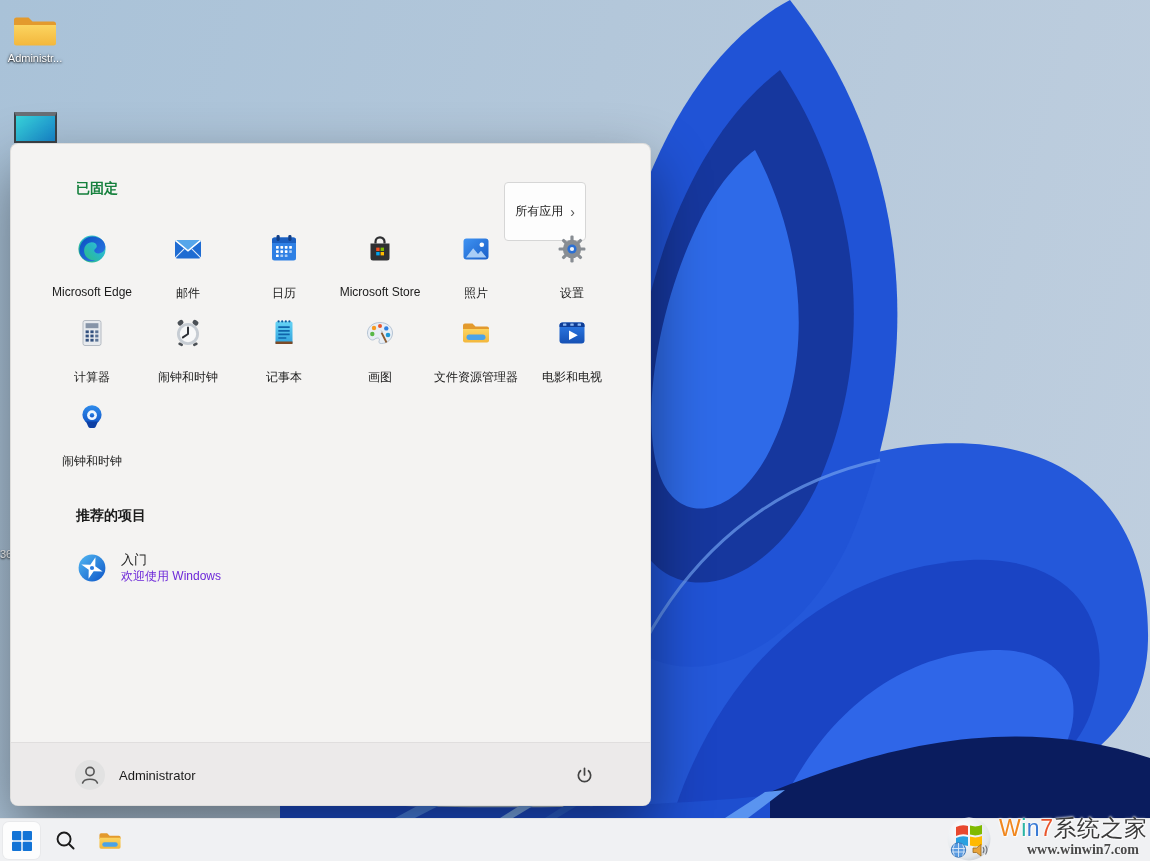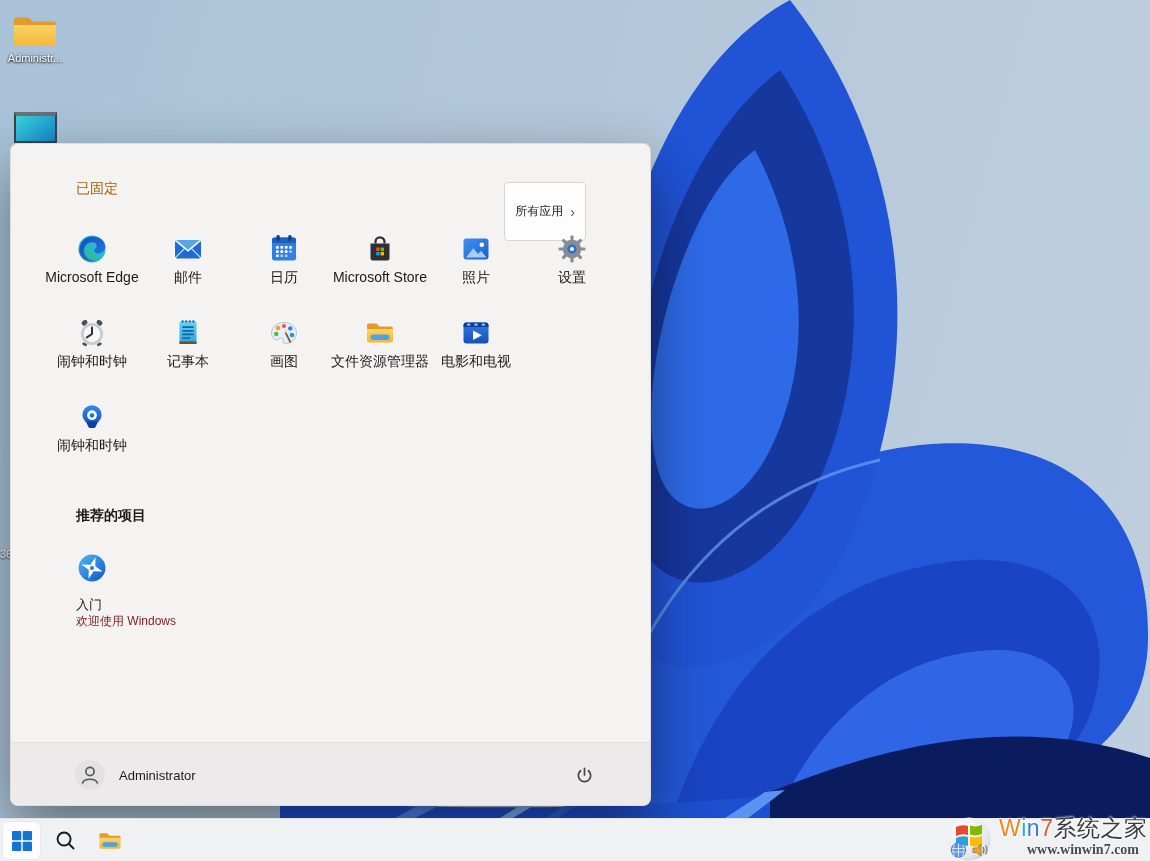--- a/index.html
+++ b/index.html
@@ -13,34 +13,34 @@
   .desk-icon{position:absolute;width:66px;display:flex;flex-direction:column;align-items:center;cursor:default;}
   .desk-icon .dlabel{margin-top:2px;font-size:11px;color:#fff;text-shadow:0 1px 2px rgba(0,0,0,.85),0 0 3px rgba(0,0,0,.6);white-space:nowrap;}
   .monitor-frag{position:absolute;left:14px;top:112px;width:43px;height:31px;border:2px solid #3c4248;border-top:4px solid #6a6f75;
     background:linear-gradient(135deg,#38d4da,#1787cf);box-sizing:border-box;}
   .frag-label{position:absolute;left:0;top:548px;font-size:11px;color:#fff;text-shadow:0 1px 2px rgba(0,0,0,.85);}
   .frag-icon{position:absolute;left:17px;top:648px;width:7px;height:13px;background:linear-gradient(#f0c040,#4a90d9);border-radius:1px;}
   
   .start-menu{position:absolute;left:10px;top:143px;width:641px;height:663px;background:#f4f3f2;
     border:1px solid rgba(0,0,0,.09);border-radius:8px;box-shadow:0 25px 60px rgba(0,0,0,.45);
     box-sizing:border-box;overflow:hidden;}
-  .sm-header{position:absolute;left:65px;top:36px;font-size:14px;font-weight:normal;color:#a16207;}
+  .sm-header{position:absolute;left:65px;top:36px;font-size:14px;font-weight:bold;color:#15803d;}
   .all-apps-btn{position:absolute;right:64px;top:38px;height:23px;padding:17px 10px;display:flex;align-items:center;gap:7px;
     background:#fdfdfd;border:1px solid #d6d6d6;border-radius:4px;font-size:12px;color:#1b1b1b;cursor:pointer;}
   .all-apps-btn .chev{font-size:14px;color:#555;line-height:1;}
   .tile-row{position:absolute;left:33px;display:flex;}
   .row1{top:85px}.row2{top:169px}.row3{top:253px}
   .tile{width:96px;height:72px;display:flex;flex-direction:column;align-items:center;border-radius:4px;cursor:pointer;}
   .tile .ticon{width:32px;height:32px;margin-top:4px;}
-  .tile .lbl{margin-top:4px;font-size:14px;color:#1b1b1b;white-space:nowrap;}
+  .tile .lbl{margin-top:20px;font-size:12px;color:#1b1b1b;white-space:nowrap;}
   .rec-header{position:absolute;left:65px;top:363px;font-size:14px;font-weight:bold;color:#1b1b1b;}
-  .rec-item{position:absolute;left:58px;top:401px;width:320px;padding:7px;display:flex;align-items:flex-start;gap:13px;border-radius:4px;cursor:pointer;flex-direction:column;}
+  .rec-item{position:absolute;left:58px;top:401px;width:320px;padding:7px;display:flex;align-items:center;gap:13px;border-radius:4px;cursor:pointer;}
   .rec-item .ricon{width:32px;height:32px;flex:0 0 32px;}
   .rec-title{font-size:13px;color:#1b1b1b;line-height:16px;}
-  .rec-sub{font-size:12px;color:#7f1d1d;line-height:16px;}
+  .rec-sub{font-size:12px;color:#6d28d9;line-height:16px;}
   .user-bar{position:absolute;left:0;top:598px;width:100%;height:65px;background:#eceaea;border-top:1px solid rgba(0,0,0,.05);box-sizing:border-box;padding-left:20px;}
   .user-chip{position:absolute;left:58px;top:11px;display:flex;align-items:center;gap:14px;padding:6px 10px 6px 6px;border-radius:4px;cursor:pointer;}
   .user-chip .uname{font-size:13px;color:#1b1b1b;}
   .power-btn{position:absolute;right:47px;top:13px;width:38px;height:38px;display:flex;align-items:center;justify-content:center;border-radius:4px;cursor:pointer;}
   
   .taskbar{position:absolute;left:0;top:818px;width:100%;height:43px;background:#f0f1f3;border-top:1px solid rgba(0,0,0,.05);box-sizing:border-box;}
   .tb-btn{position:absolute;top:3px;width:37px;height:37px;border-radius:6px;display:flex;align-items:center;justify-content:center;cursor:pointer;}
   .tb-start{left:3px;background:rgba(255,255,255,.82);box-shadow:0 0 0 1px rgba(0,0,0,.03);}
   .tb-search{left:47px;}
   .tb-explorer{left:91px;}
@@ -228,20 +228,42 @@
             </svg>
         </span>
         <span class="lbl">设置</span>
       </div>
     </div>
 
     <div class="tile-row row2">
       <div class="tile">
         <span class="ticon">
           <svg viewBox="0 0 32 32">
+              <rect x="7" y="3.5" width="18" height="25" rx="2" fill="#e7eaee" stroke="#b4bac2"></rect>
+              <rect x="9.6" y="6.2" width="12.8" height="5" fill="#8694a8"></rect>
+              <g fill="#32507e">
+                <rect x="9.6" y="13.4" width="3.2" height="2.8"></rect>
+                <rect x="14.4" y="13.4" width="3.2" height="2.8"></rect>
+                <rect x="9.6" y="17.6" width="3.2" height="2.8"></rect>
+                <rect x="14.4" y="17.6" width="3.2" height="2.8"></rect>
+                <rect x="9.6" y="21.8" width="3.2" height="2.8"></rect>
+                <rect x="14.4" y="21.8" width="3.2" height="2.8"></rect>
+              </g>
+              <g fill="#5c7496">
+                <rect x="19.2" y="13.4" width="3.2" height="2.8"></rect>
+                <rect x="19.2" y="17.6" width="3.2" height="2.8"></rect>
+                <rect x="19.2" y="21.8" width="3.2" height="2.8"></rect>
+              </g>
+            </svg>
+        </span>
+        <span class="lbl">计算器</span>
+      </div>
+      <div class="tile">
+        <span class="ticon">
+          <svg viewBox="0 0 32 32">
               <rect x="20.5" y="3.4" width="6" height="4.6" rx="2" fill="#4b5056" transform="rotate(38 23.5 5.7)"></rect>
               <rect x="5.5" y="3.4" width="6" height="4.6" rx="2" fill="#4b5056" transform="rotate(-38 8.5 5.7)"></rect>
               <circle cx="16" cy="17" r="11" fill="#c6ccd3"></circle>
               <circle cx="16" cy="17" r="8.2" fill="#f7f8f9"></circle>
               <path d="M16 17 V10.6 M16 17 L10.9 20.4" stroke="#2e3238" stroke-width="2" stroke-linecap="round"></path>
               <rect x="6.2" y="26" width="5" height="2.6" rx="1.3" fill="#4b5056" transform="rotate(25 8.7 27.3)"></rect>
               <rect x="20.8" y="26" width="5" height="2.6" rx="1.3" fill="#4b5056" transform="rotate(-25 23.3 27.3)"></rect>
             </svg>
         </span>
         <span class="lbl">闹钟和时钟</span>

